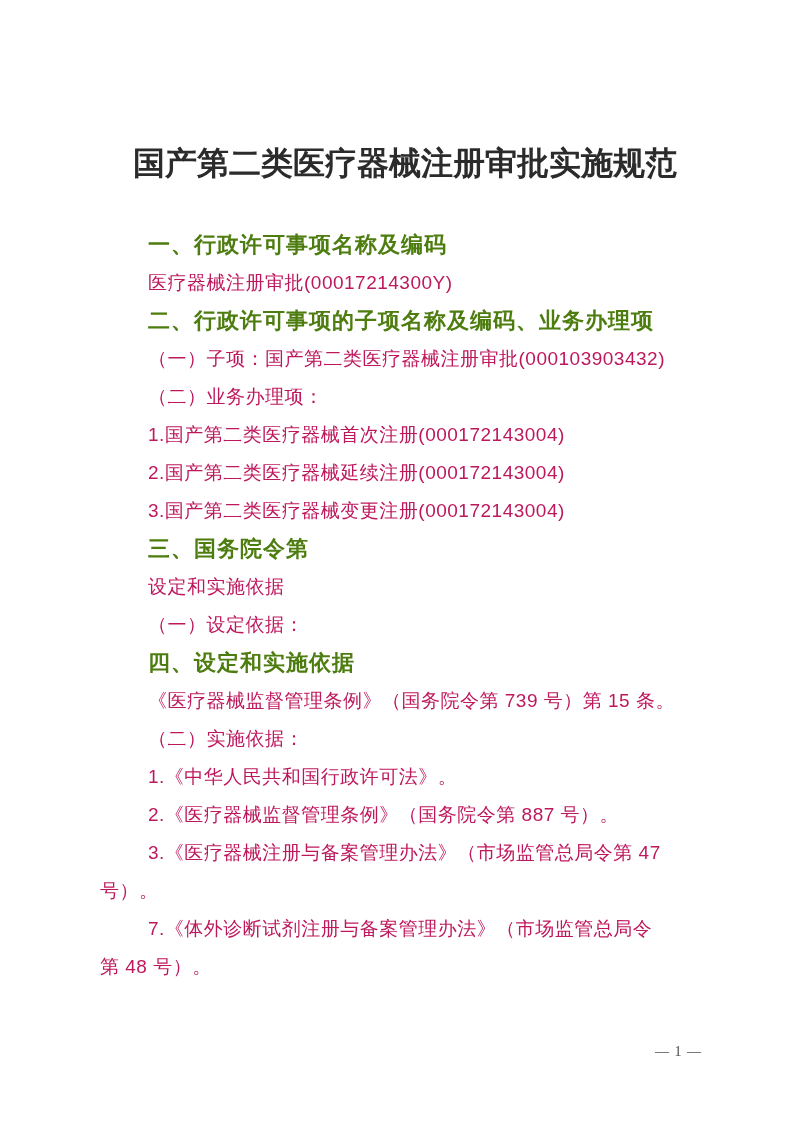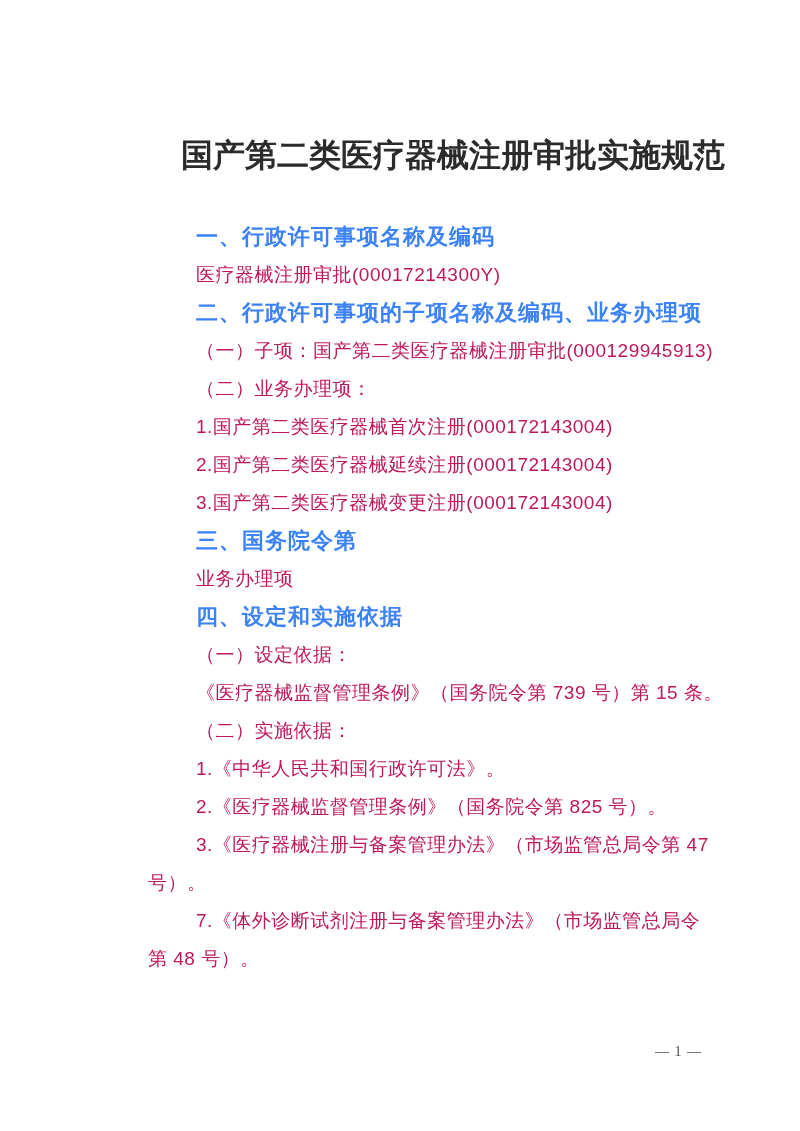--- a/index.html
+++ b/index.html
@@ -11,23 +11,22 @@
     position: relative;
     width: 800px;
     height: 1131px;
     background: #ffffff;
     overflow: hidden;
     box-sizing: border-box;
   }
   .content {
     position: absolute;
     left: 100px;
-    top: 0;
+    top: 8px;
     width: 610px;
-    margin-left: 48px;
   }
   .doc-title {
     margin-top: 130px;
     margin-bottom: 38px;
     text-align: center;
     font-family: "Liberation Sans", "DejaVu Sans", sans-serif;
     font-weight: bold;
     font-size: 32px;
     line-height: 50px;
     letter-spacing: 0px;
@@ -39,21 +38,21 @@
     line-height: 38px;
     color: #be185d;
     font-family: Liberation Sans, sans-serif;
     white-space: nowrap;
   }
   .line.heading {
     font-family: "Liberation Sans", "DejaVu Sans", sans-serif;
     font-weight: bold;
     font-size: 22px;
     letter-spacing: 1px;
-    color: #3b82f6;
+    color: #4d7c0f;
     padding-left: 48px;
   }
   .line.body {
     padding-left: 48px;
     letter-spacing: 0.5px;
   }
   .line.cont {
     padding-left: 0;
     letter-spacing: 0.5px;
   }
@@ -70,33 +69,33 @@
 </head>
 <body>
 
 <div class="page">
   <div class="content">
     <div class="doc-title">国产第二类医疗器械注册审批实施规范</div>
     <div>
         <div class="line heading">一、行政许可事项名称及编码</div>
         <div class="line body">医疗器械注册审批(00017214300Y)</div>
         <div class="line heading">二、行政许可事项的子项名称及编码、业务办理项</div>
-        <div class="line body">（一）子项：国产第二类医疗器械注册审批(000129945913)</div>
+        <div class="line body">（一）子项：国产第二类医疗器械注册审批(000103903432)</div>
         <div class="line body">（二）业务办理项：</div>
         <div class="line body">1.国产第二类医疗器械首次注册(000172143004)</div>
         <div class="line body">2.国产第二类医疗器械延续注册(000172143004)</div>
         <div class="line body">3.国产第二类医疗器械变更注册(000172143004)</div>
         <div class="line heading">三、国务院令第</div>
-        <div class="line body">业务办理项</div>
+        <div class="line body">设定和实施依据</div>
+        <div class="line body">（一）设定依据：</div>
         <div class="line heading">四、设定和实施依据</div>
-        <div class="line body">（一）设定依据：</div>
         <div class="line body">《医疗器械监督管理条例》（国务院令第 739 号）第 15 条。</div>
         <div class="line body">（二）实施依据：</div>
         <div class="line body">1.《中华人民共和国行政许可法》。</div>
-        <div class="line body">2.《医疗器械监督管理条例》（国务院令第 825 号）。</div>
+        <div class="line body">2.《医疗器械监督管理条例》（国务院令第 887 号）。</div>
         <div class="line body">3.《医疗器械注册与备案管理办法》（市场监管总局令第 47</div>
         <div class="line cont">号）。</div>
         <div class="line body">7.《体外诊断试剂注册与备案管理办法》（市场监管总局令</div>
         <div class="line cont">第 48 号）。</div>
       </div>
   </div>
   <div class="page-number">— 1 —</div>
 </div>
 
 </body></html>

